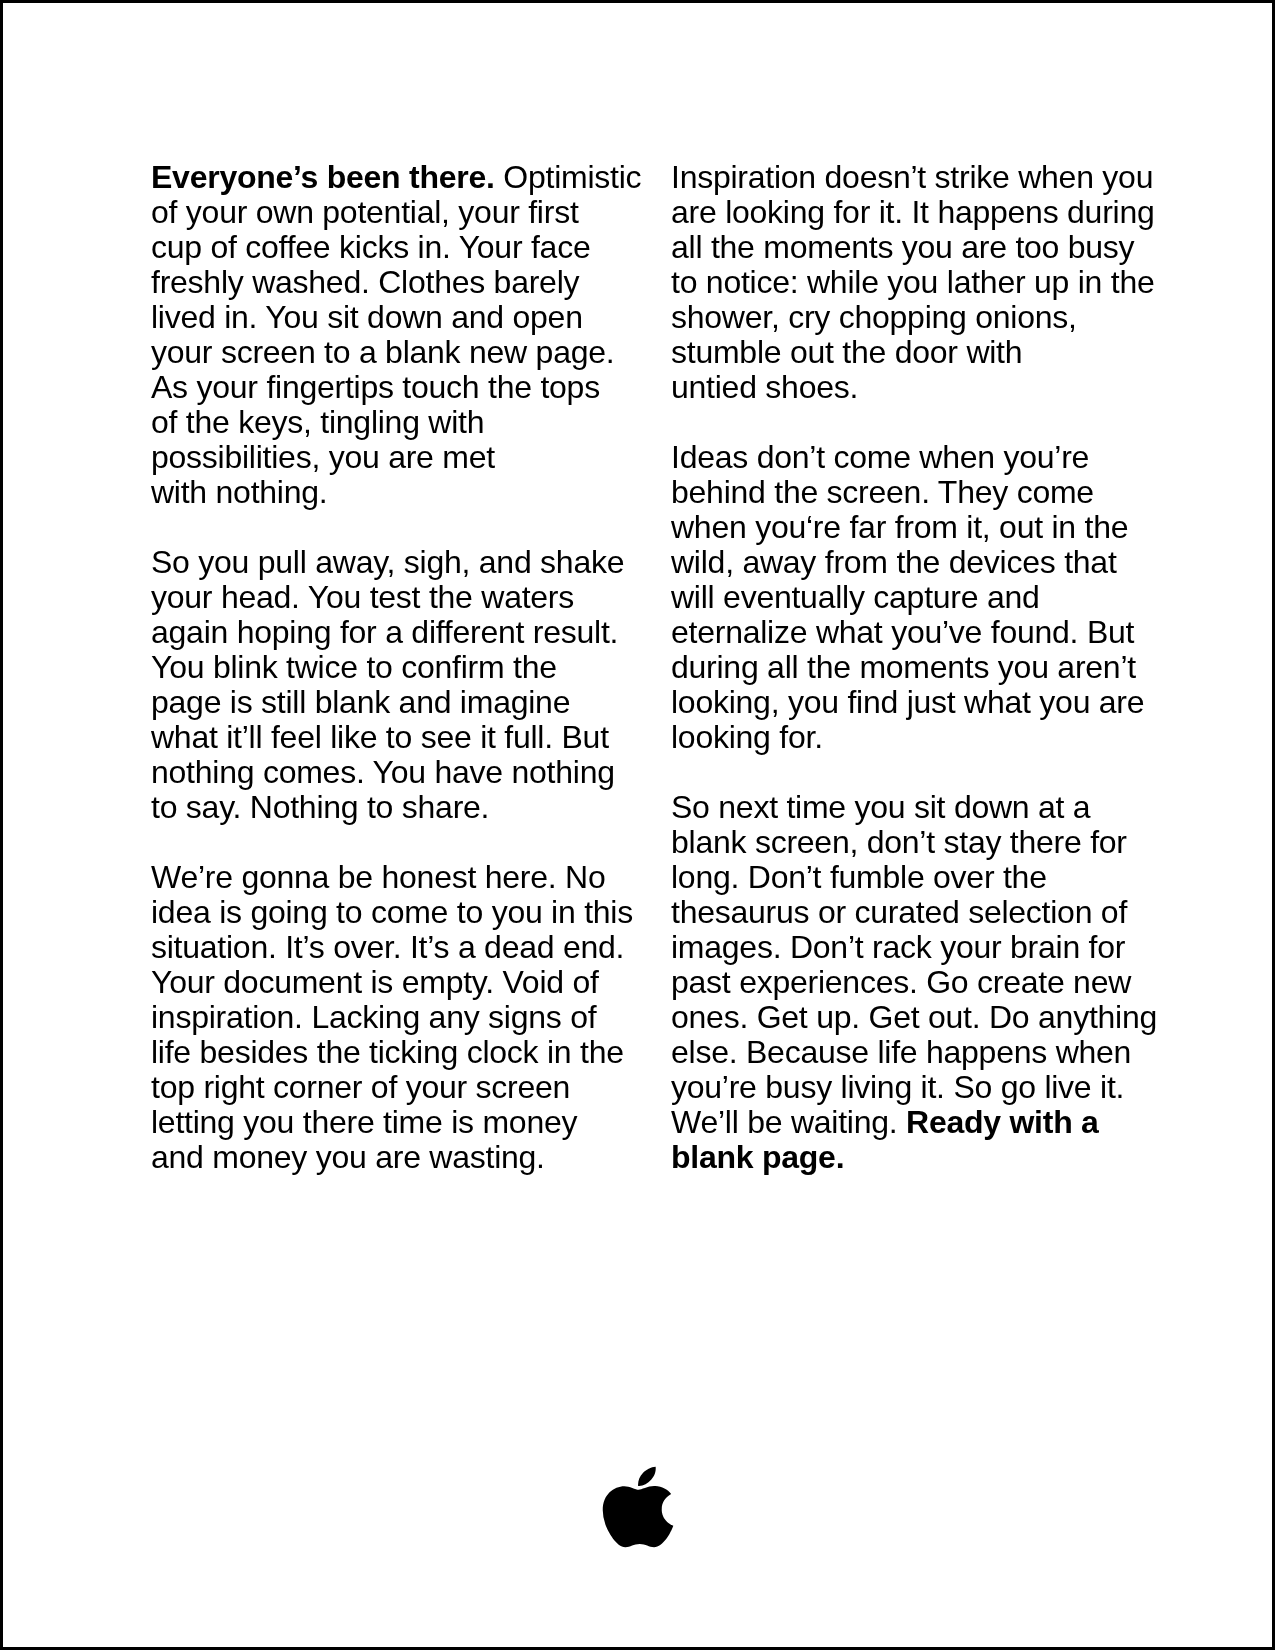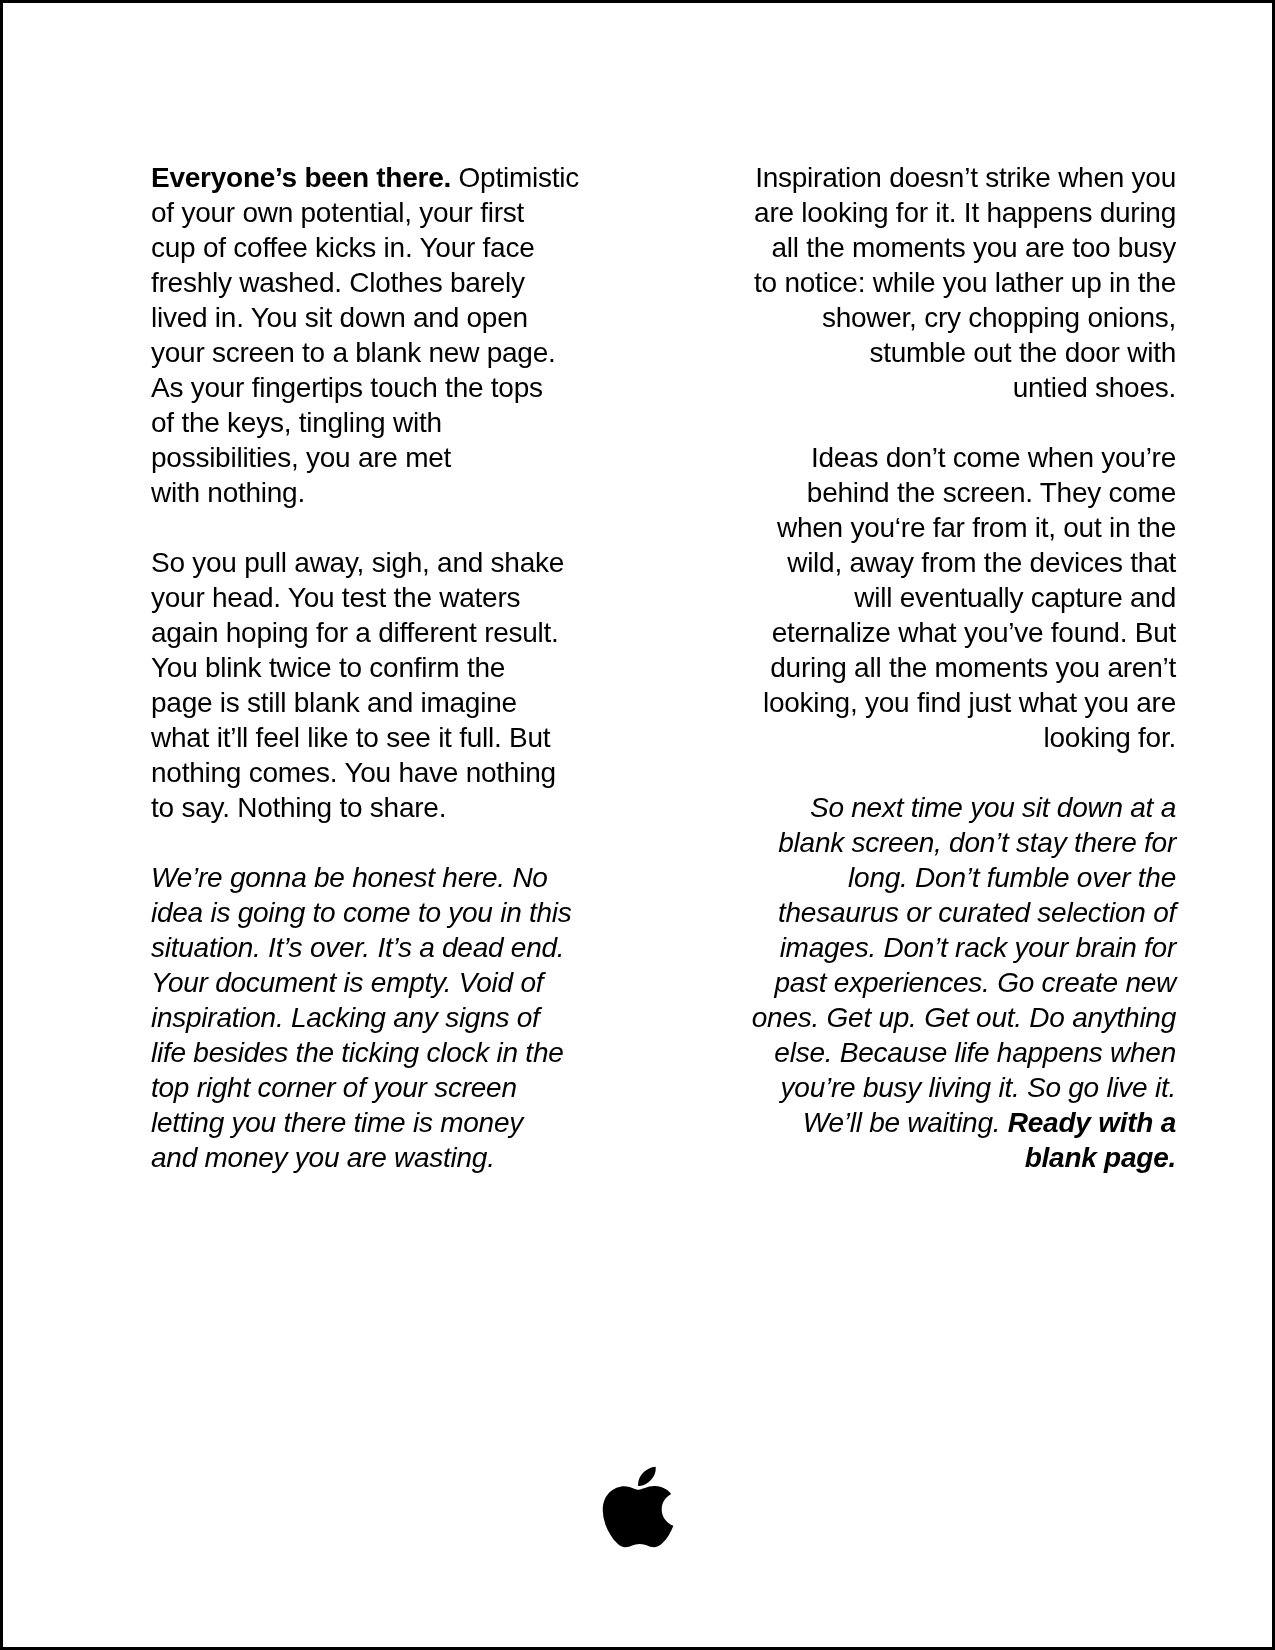--- a/index.html
+++ b/index.html
@@ -14,31 +14,31 @@
     box-sizing: border-box;
     background: #ffffff;
     border: 3px solid #000000;
     overflow: hidden;
     font-family: "Liberation Sans", "DejaVu Sans", sans-serif;
     color: #000000;
   }
   .column {
     position: absolute;
     top: 157px;
-    font-size: 28px;
+    font-size: 32px;
     line-height: 35px;
     letter-spacing: -0.25px;
   }
   .column-left  { left: 148px; width: 505px; }
-  .column-right { left: 668px; width: 505px; text-align: right; }
+  .column-right { left: 668px; width: 505px; }
   .para {
     margin: 0 0 35px 0;
     white-space: pre-line;
   }
-  .para:last-child { margin-bottom: 13px; font-style: italic; }
+  .para:last-child { margin-bottom: 13px; }
   .para strong { font-weight: bold; }
   .logo-wrap {
     position: absolute;
     top: 1458px;
     left: 50%;
     transform: translateX(-50%);
     width: 72px;
     height: 92px;
   }
   .logo-wrap svg { display: block; width: 100%; height: 100%; }

